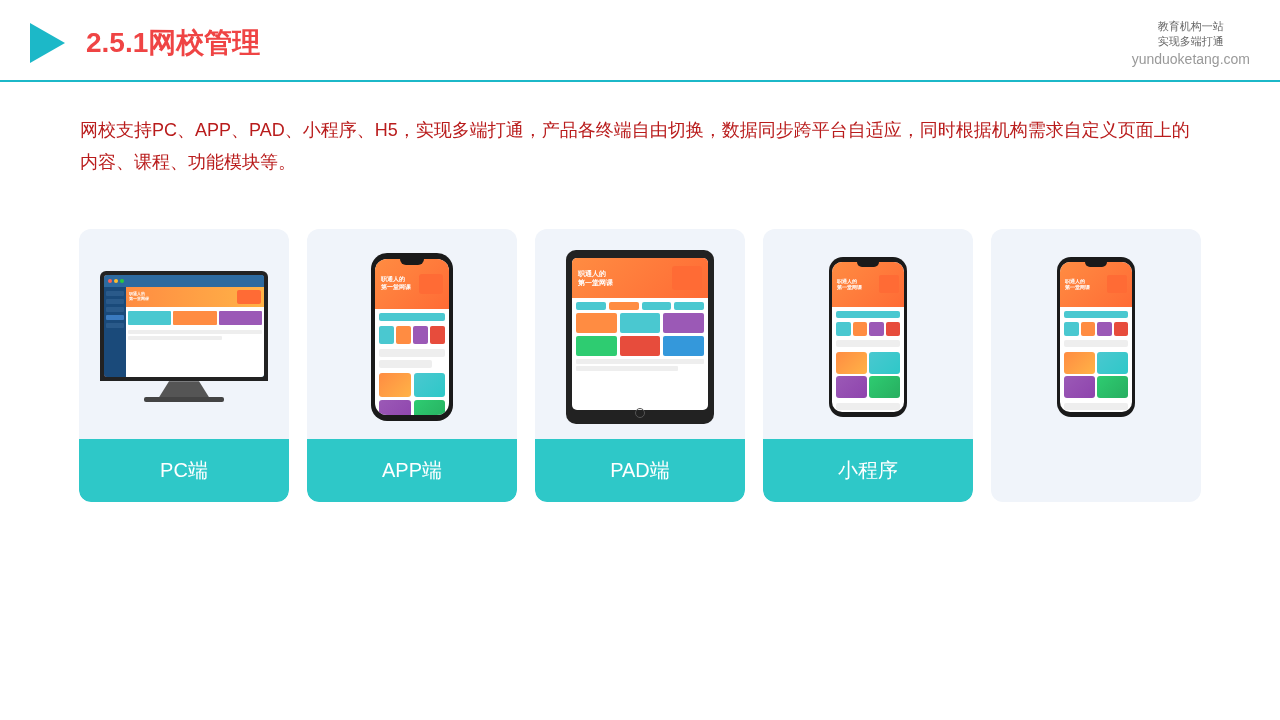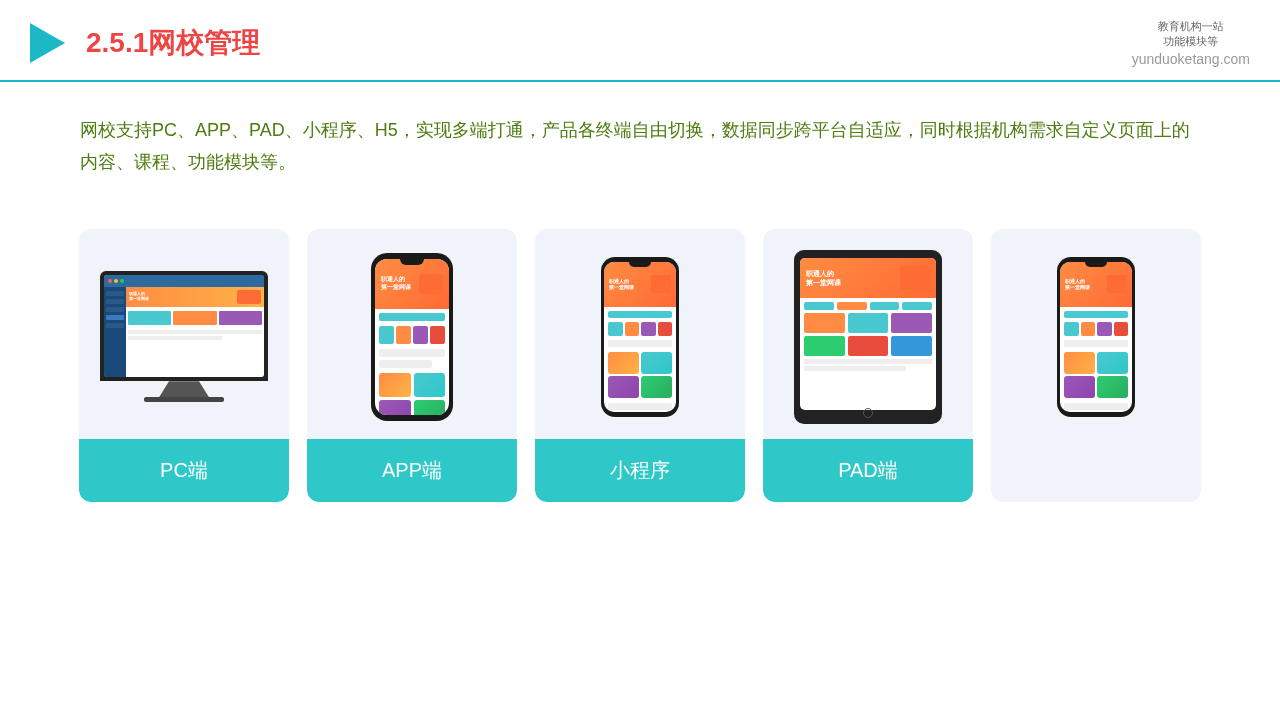--- a/index.html
+++ b/index.html
@@ -57,21 +57,21 @@
     }
     .brand-url {
       font-size: 14px;
       color: #999;
     }
 
     
     .description {
       padding: 32px 80px 10px 80px;
       font-size: 18px;
-      color: #4d7c0f;
+      color: #b91c1c;
       line-height: 1.8;
     }
 
     
     .cards-container {
       display: flex;
       justify-content: center;
       gap: 18px;
       padding: 30px 60px 20px 60px;
       margin-top: 10px;
@@ -377,21 +377,21 @@
 <div class="header">
   <div class="header-left">
 
     <svg class="logo-arrow" viewBox="0 0 50 50" xmlns="http://www.w3.org/2000/svg">
       <polygon points="10,5 45,25 10,45" fill="#1cb8c8"></polygon>
     </svg>
     <span class="page-title">2.5.1网校管理</span>
   </div>
   <div class="header-right">
     <span class="brand-subtitle" style="white-space:pre-line;">教育机构一站
-功能模块等</span>
+实现多端打通</span>
     <span class="brand-url">yunduoketang.com</span>
   </div>
 </div>
 
 <div class="description">
   <span>网校支持PC、APP、PAD、小程序、H5，实现多端打通，产品各终端自由切换，数据同步跨平台自适应，同时根据机构需求自定义页面上的内容、课程、功能模块等。</span>
 </div>
 
 <div class="cards-container">
 
@@ -473,55 +473,20 @@
             </div>
           </div>
         </div>
       </div>
     </div>
     <div class="card-label">APP端</div>
   </div>
 
   <div class="card">
     <div class="card-image-area">
-      <div class="mini-phone-mockup">
-        <div class="mini-phone-outer">
-          <div class="mini-phone-notch"></div>
-          <div class="mini-phone-screen">
-            <div class="mini-phone-header">
-              <div style="font-size:5px;color:white;font-weight:bold;line-height:1.3;">职通人的<br>第一堂网课</div>
-              <div style="margin-left:auto;width:20px;height:18px;background:#ff6b35;border-radius:2px;"></div>
-            </div>
-            <div class="mini-phone-body">
-              <div class="mini-row accent"></div>
-              <div style="display:grid;grid-template-columns:1fr 1fr 1fr 1fr;gap:2px;margin:1px 0;">
-                <div style="height:14px;background:#4ac8d0;border-radius:2px;"></div>
-                <div style="height:14px;background:#ff8c42;border-radius:2px;"></div>
-                <div style="height:14px;background:#9b59b6;border-radius:2px;"></div>
-                <div style="height:14px;background:#e74c3c;border-radius:2px;"></div>
-              </div>
-              <div class="mini-row"></div>
-              <div class="mini-grid">
-                <div class="mini-grid-item mg1"></div>
-                <div class="mini-grid-item mg2"></div>
-                <div class="mini-grid-item mg3"></div>
-                <div class="mini-grid-item mg4"></div>
-              </div>
-              <div class="mini-row" style="margin-top:2px;"></div>
-
-            </div>
-          </div>
-        </div>
-      </div>
-    </div>
-    <div class="card-label">小程序</div>
-  </div>
-
-  <div class="card">
-    <div class="card-image-area">
       <div class="tablet-mockup">
         <div class="tablet-outer">
           <div class="tablet-home-btn"></div>
           <div class="tablet-screen">
             <div class="tablet-screen-header">
               <div class="tablet-banner-text">职通人的<br>第一堂网课</div>
               <div style="margin-left:auto;width:30px;height:24px;background:#ff6b35;border-radius:3px;"></div>
             </div>
             <div class="tablet-body">
               <div class="tablet-nav">
@@ -575,15 +540,50 @@
                 <div class="mini-grid-item mg3"></div>
                 <div class="mini-grid-item mg4"></div>
               </div>
               <div class="mini-row" style="margin-top:2px;"></div>
 
             </div>
           </div>
         </div>
       </div>
     </div>
+    <div class="card-label">小程序</div>
+  </div>
+
+  <div class="card">
+    <div class="card-image-area">
+      <div class="mini-phone-mockup">
+        <div class="mini-phone-outer">
+          <div class="mini-phone-notch"></div>
+          <div class="mini-phone-screen">
+            <div class="mini-phone-header">
+              <div style="font-size:5px;color:white;font-weight:bold;line-height:1.3;">职通人的<br>第一堂网课</div>
+              <div style="margin-left:auto;width:20px;height:18px;background:#ff6b35;border-radius:2px;"></div>
+            </div>
+            <div class="mini-phone-body">
+              <div class="mini-row accent"></div>
+              <div style="display:grid;grid-template-columns:1fr 1fr 1fr 1fr;gap:2px;margin:1px 0;">
+                <div style="height:14px;background:#4ac8d0;border-radius:2px;"></div>
+                <div style="height:14px;background:#ff8c42;border-radius:2px;"></div>
+                <div style="height:14px;background:#9b59b6;border-radius:2px;"></div>
+                <div style="height:14px;background:#e74c3c;border-radius:2px;"></div>
+              </div>
+              <div class="mini-row"></div>
+              <div class="mini-grid">
+                <div class="mini-grid-item mg1"></div>
+                <div class="mini-grid-item mg2"></div>
+                <div class="mini-grid-item mg3"></div>
+                <div class="mini-grid-item mg4"></div>
+              </div>
+              <div class="mini-row" style="margin-top:2px;"></div>
+
+            </div>
+          </div>
+        </div>
+      </div>
+    </div>
   </div>
 
 </div>
 
 </body></html>

